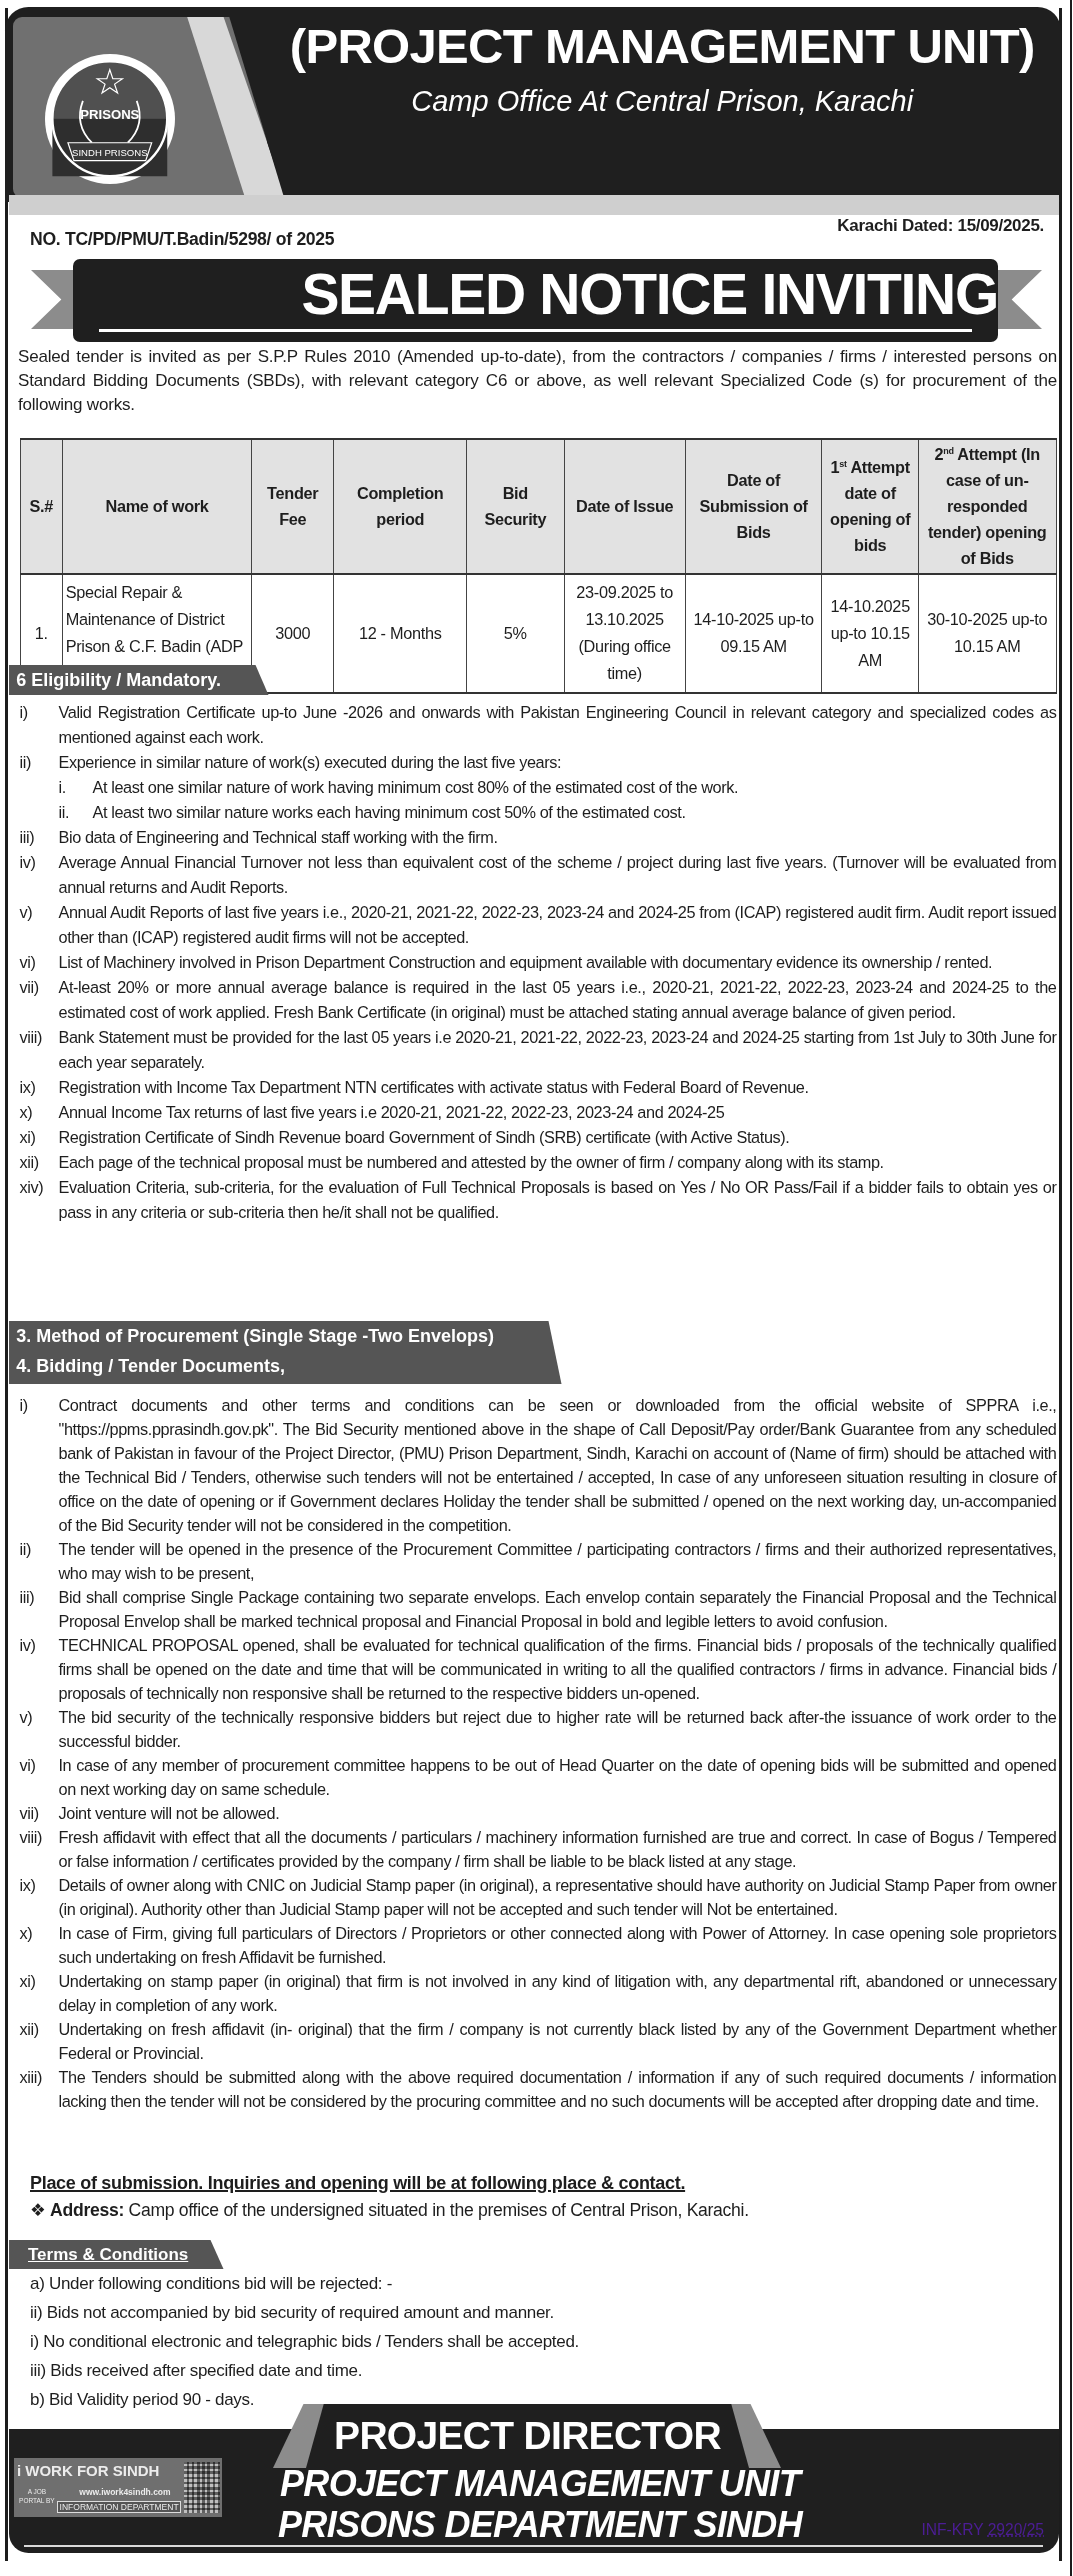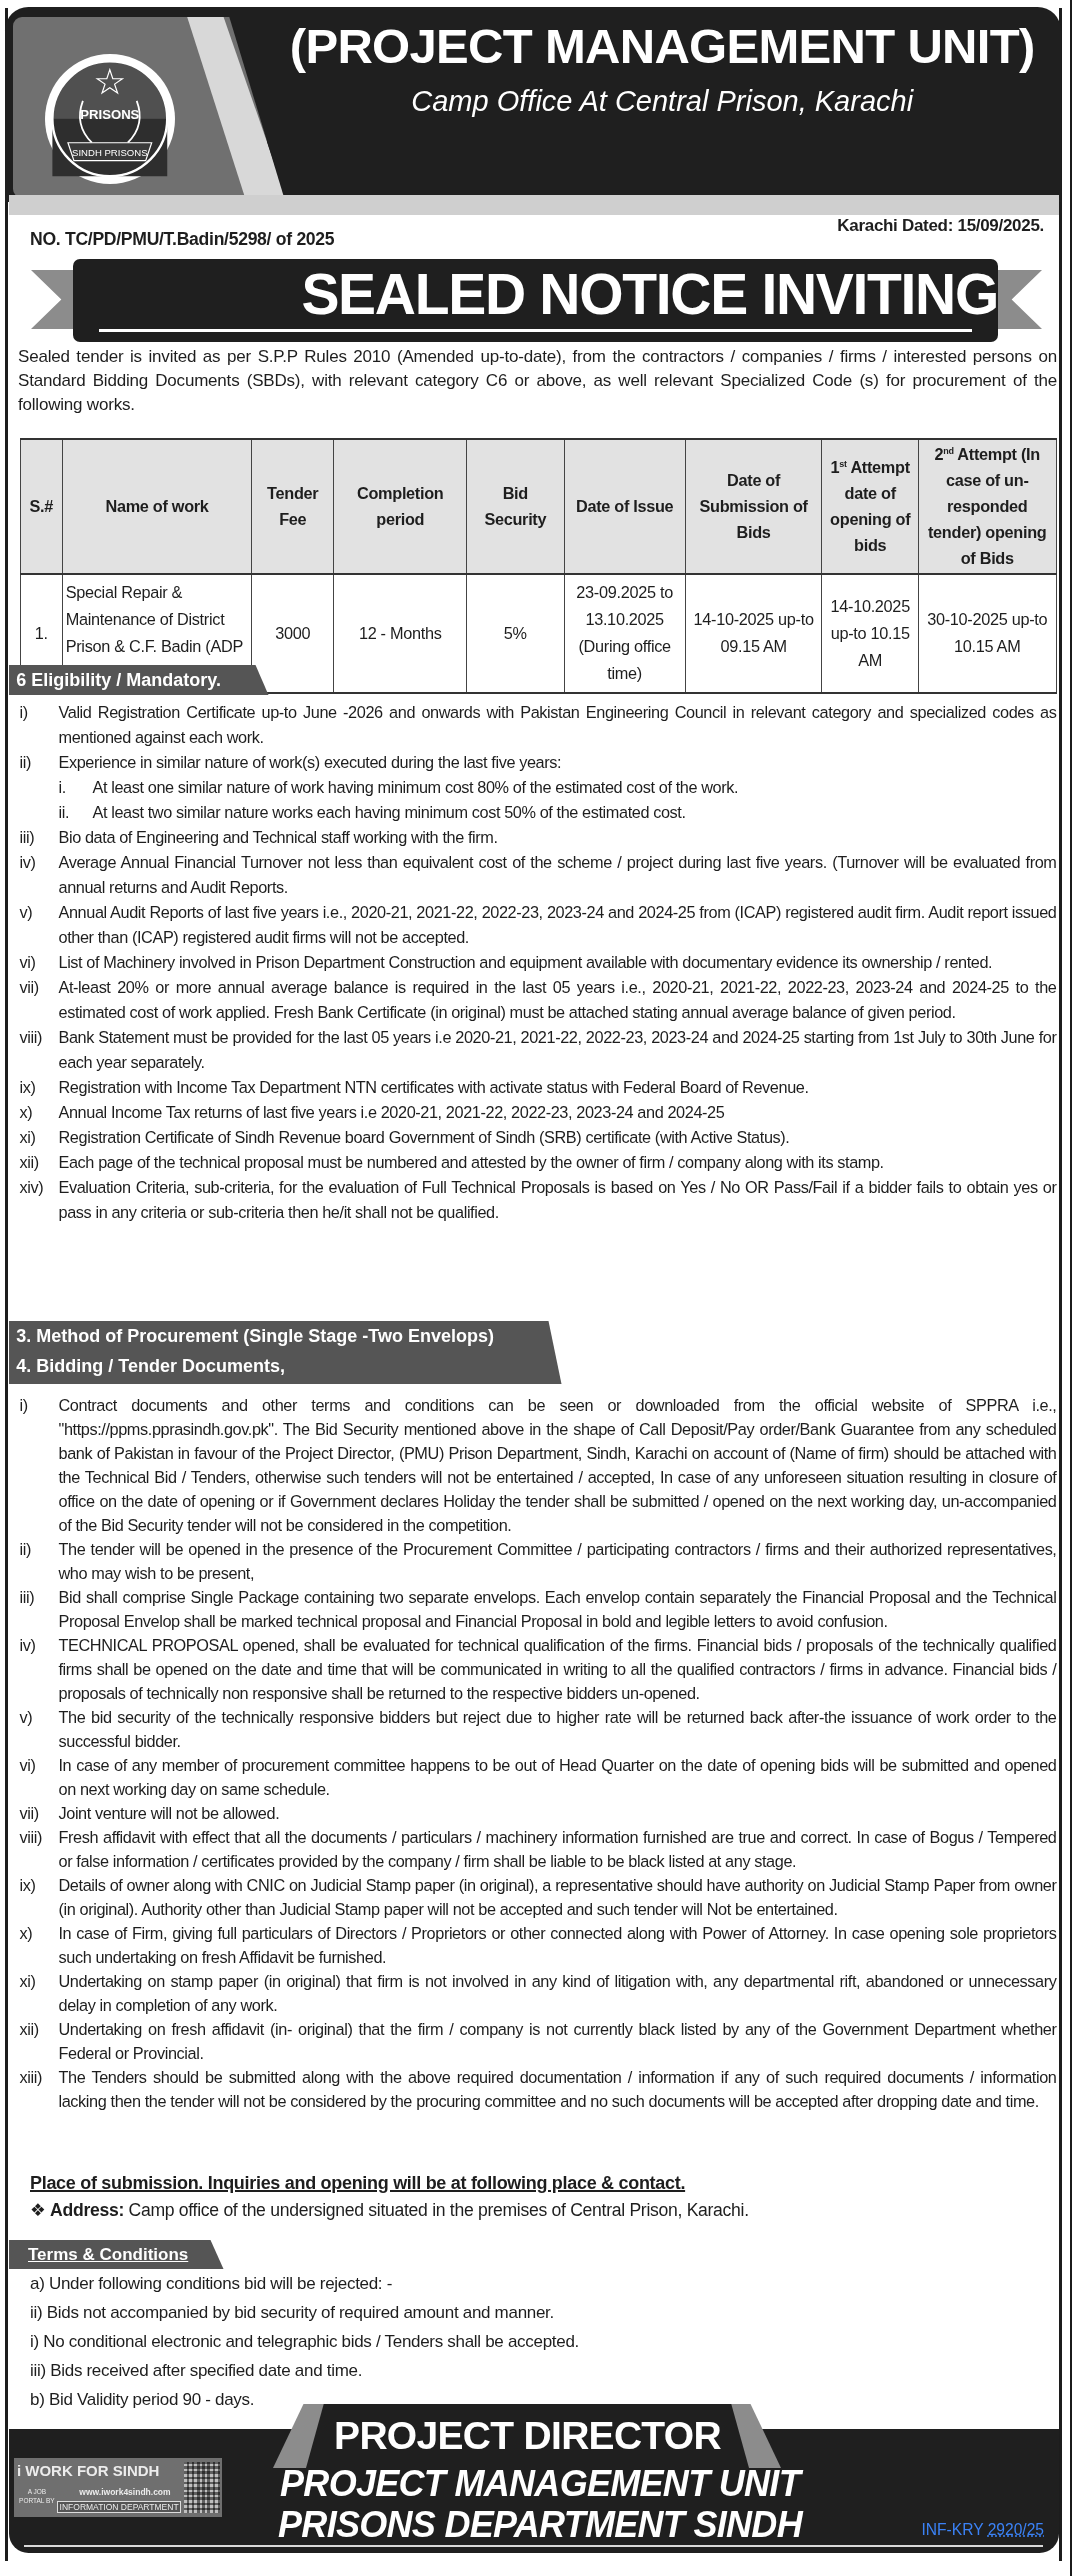--- a/index.html
+++ b/index.html
@@ -78,21 +78,21 @@
   .footer { position: absolute; left: 8.5px; top: 2429px; width: 1050px; height: 124px; background: #1f1f1f;
             border-radius: 0 0 19.5px 19.5px; }
   .footer-inner-line { position: absolute; left: 15.6px; right: 15.6px; top: 116px; height: 2px; background: #d9d9d9; }
   .pd-tab-back { position: absolute; left: 273px; top: 2404px; width: 508px; height: 64px; background: #8c8c8c;
                  clip-path: polygon(6% 0, 94% 0, 100% 100%, 0 100%); }
   .pd-tab { position: absolute; left: 306px; top: 2404px; width: 443px; height: 64px; background: #1f1f1f;
             clip-path: polygon(4% 0, 96% 0, 100% 100%, 0 100%); text-align: center; }
   .pd-title { color: #ffffff; font-family: "Liberation Sans", sans-serif; font-weight: 900; font-size: 39px; line-height: 64px; letter-spacing: -0.7px; }
   .f-line1 { position: absolute; left: 195px; top: 2463px; width: 690px; text-align: center; color: #ffffff; font-weight: 700; font-style: italic; font-size: 36px; letter-spacing: -0.7px; }
   .f-line2 { position: absolute; left: 195px; top: 2504px; width: 690px; text-align: center; color: #ffffff; font-weight: 700; font-style: italic; font-size: 36px; letter-spacing: -0.7px; }
-  .inf { position: absolute; right: 29px; top: 2521px; color: #3b82f6; font-size: 15.6px; }
+  .inf { position: absolute; right: 29px; top: 2521px; color: #4c1d95; font-size: 15.6px; }
   .inf span.no { text-decoration: underline dotted; }
 
   .iwork { position: absolute; left: 14.3px; top: 2458px; width: 208px; height: 59px; background: #6f6f6f; color: #ececec; }
   .iwork .brand { position: absolute; left: 2.6px; top: 3.9px; font-family: "Liberation Sans", sans-serif; font-weight: 900; font-size: 15px; }
   .iwork .url { position: absolute; left: 65px; top: 29px; font-size: 8.5px; font-weight: 700; }
   .iwork .portal { position: absolute; left: 2.6px; top: 30px; font-size: 6.5px; line-height: 8.5px; text-align: center; width: 40px; }
   .iwork .dept { position: absolute; left: 43px; top: 43px; font-size: 8.5px; border: 0.7px solid #ddd; background: #555; padding: 0 1.3px; }
   .iwork .qr { position: absolute; right: 2.6px; top: 3.9px; width: 36px; height: 51px; background:
       repeating-linear-gradient(90deg, #ddd 0 2.6px, #6f6f6f 2.6px 5.2px),
       repeating-linear-gradient(0deg, #ddd 0 2.6px, #6f6f6f 2.6px 5.2px); background-blend-mode: multiply; }

